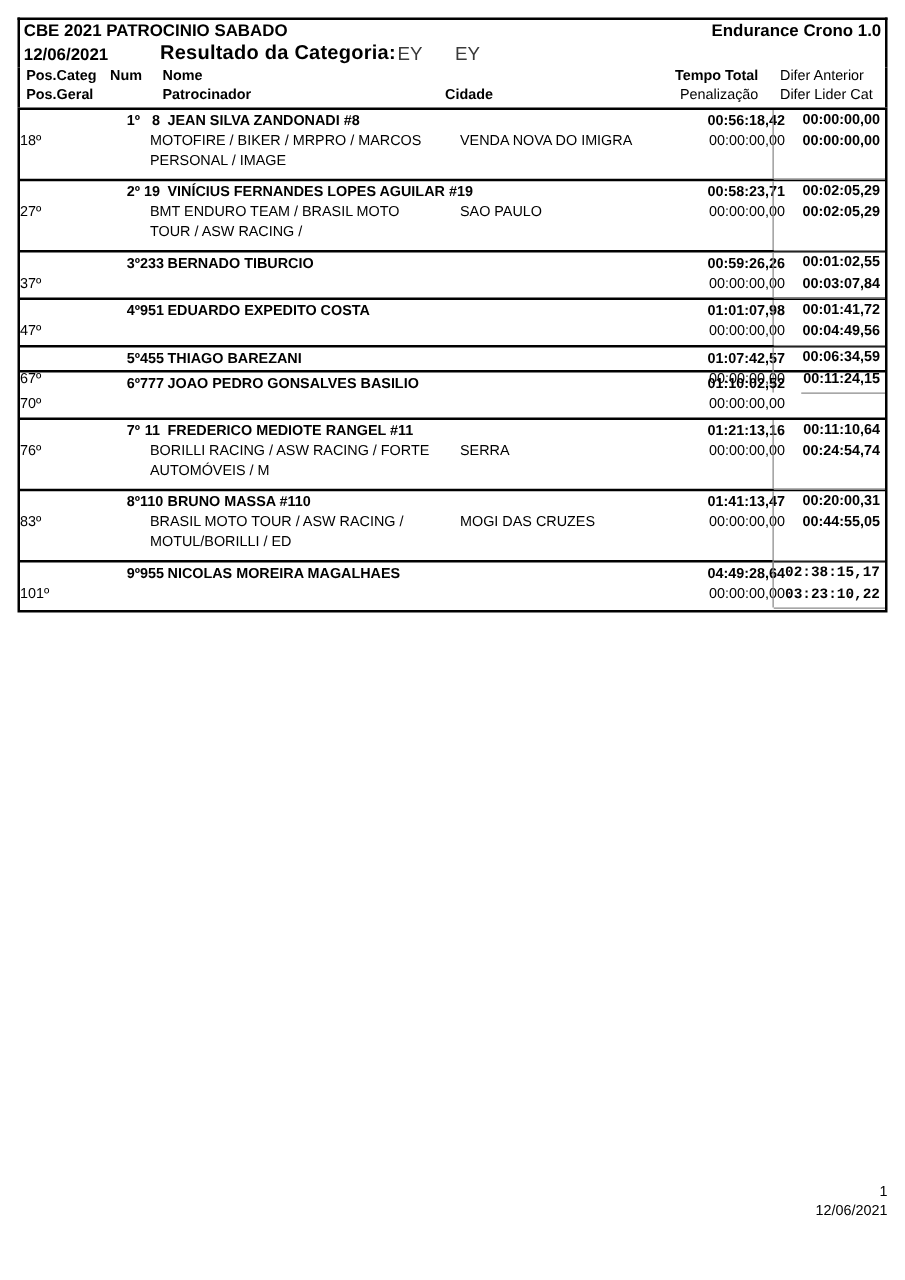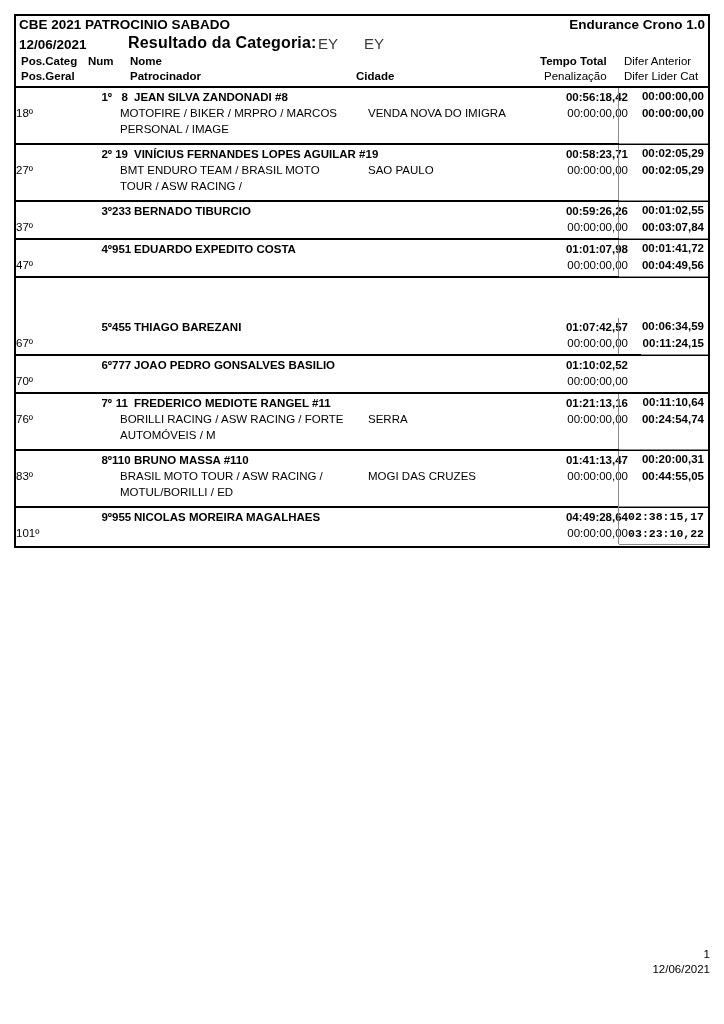--- a/index.html
+++ b/index.html
@@ -273,21 +273,21 @@
           <span class="cell n c-sponsor"></span>
           <span class="cell n c-city"></span>
           <span class="cell n c-tempo">00:00:00,00</span>
         </div>
         <div class="difbox" style="top: 0px; height: 36px;">
           <span class="dif">00:01:41,72</span>
           <span class="dif">00:04:49,56</span>
           <span class="dif-pad" style="height: 2px;"></span>
         </div>
       </div>
-      <div class="grp" style="height: 38px; margin-top: 40px;">
+      <div class="grp" style="height: 20px;">
         <div class="rowA" style="padding-top: 1px;">
           <span class="cell b c-poscat">5º</span>
           <span class="cell b c-num">455</span>
           <span class="cell b c-name">THIAGO BAREZANI</span>
           <span class="cell b c-tempo">01:07:42,57</span>
         </div>
         <div class="rowB" style="height: 21px;">
           <span class="cell n c-posger">67º</span>
           <span class="cell n c-sponsor"></span>
           <span class="cell n c-city"></span>

